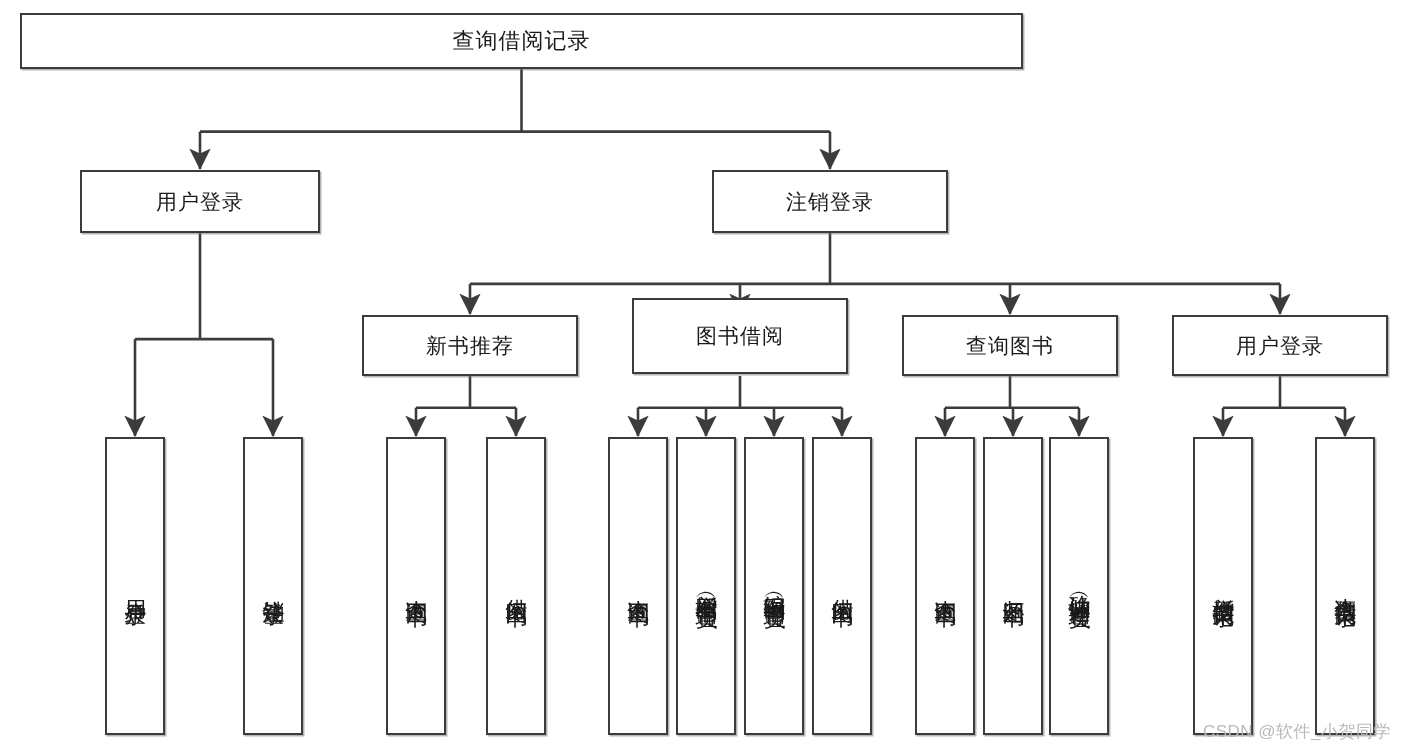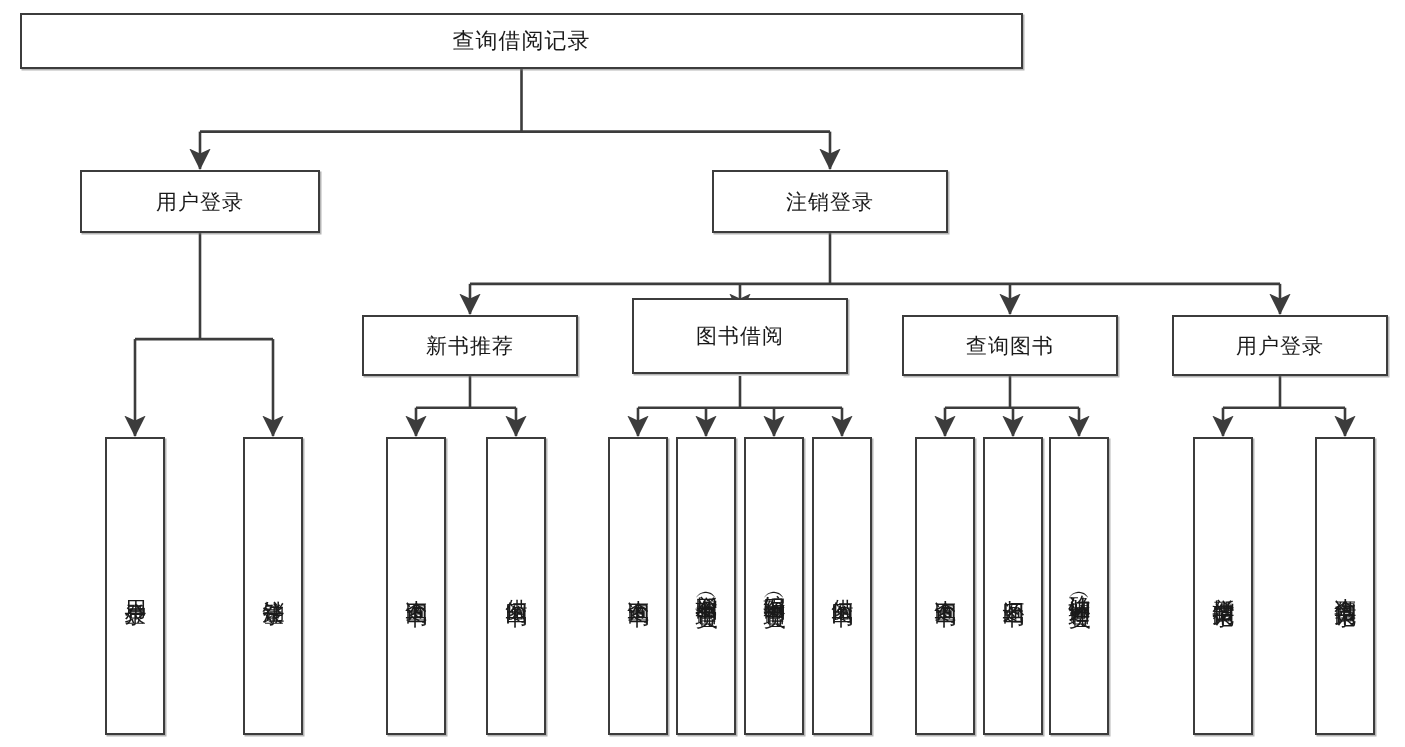--- a/index.html
+++ b/index.html
@@ -178,13 +178,14 @@
         <span class="lbl">确认归还（管理员）</span>
       </div>
       <div class="node v" style="left: 1193px; top: 437px; width: 60px; height: 298px;">
         <span class="lbl">新增借阅记录</span>
       </div>
       <div class="node v" style="left: 1315px; top: 437px; width: 60px; height: 298px;">
         <span class="lbl">查询借阅记录</span>
       </div>
     </div>
 
+  <div class="watermark">CSDN @软件_小贺同学</div>
 </div>
 
 </body></html>

